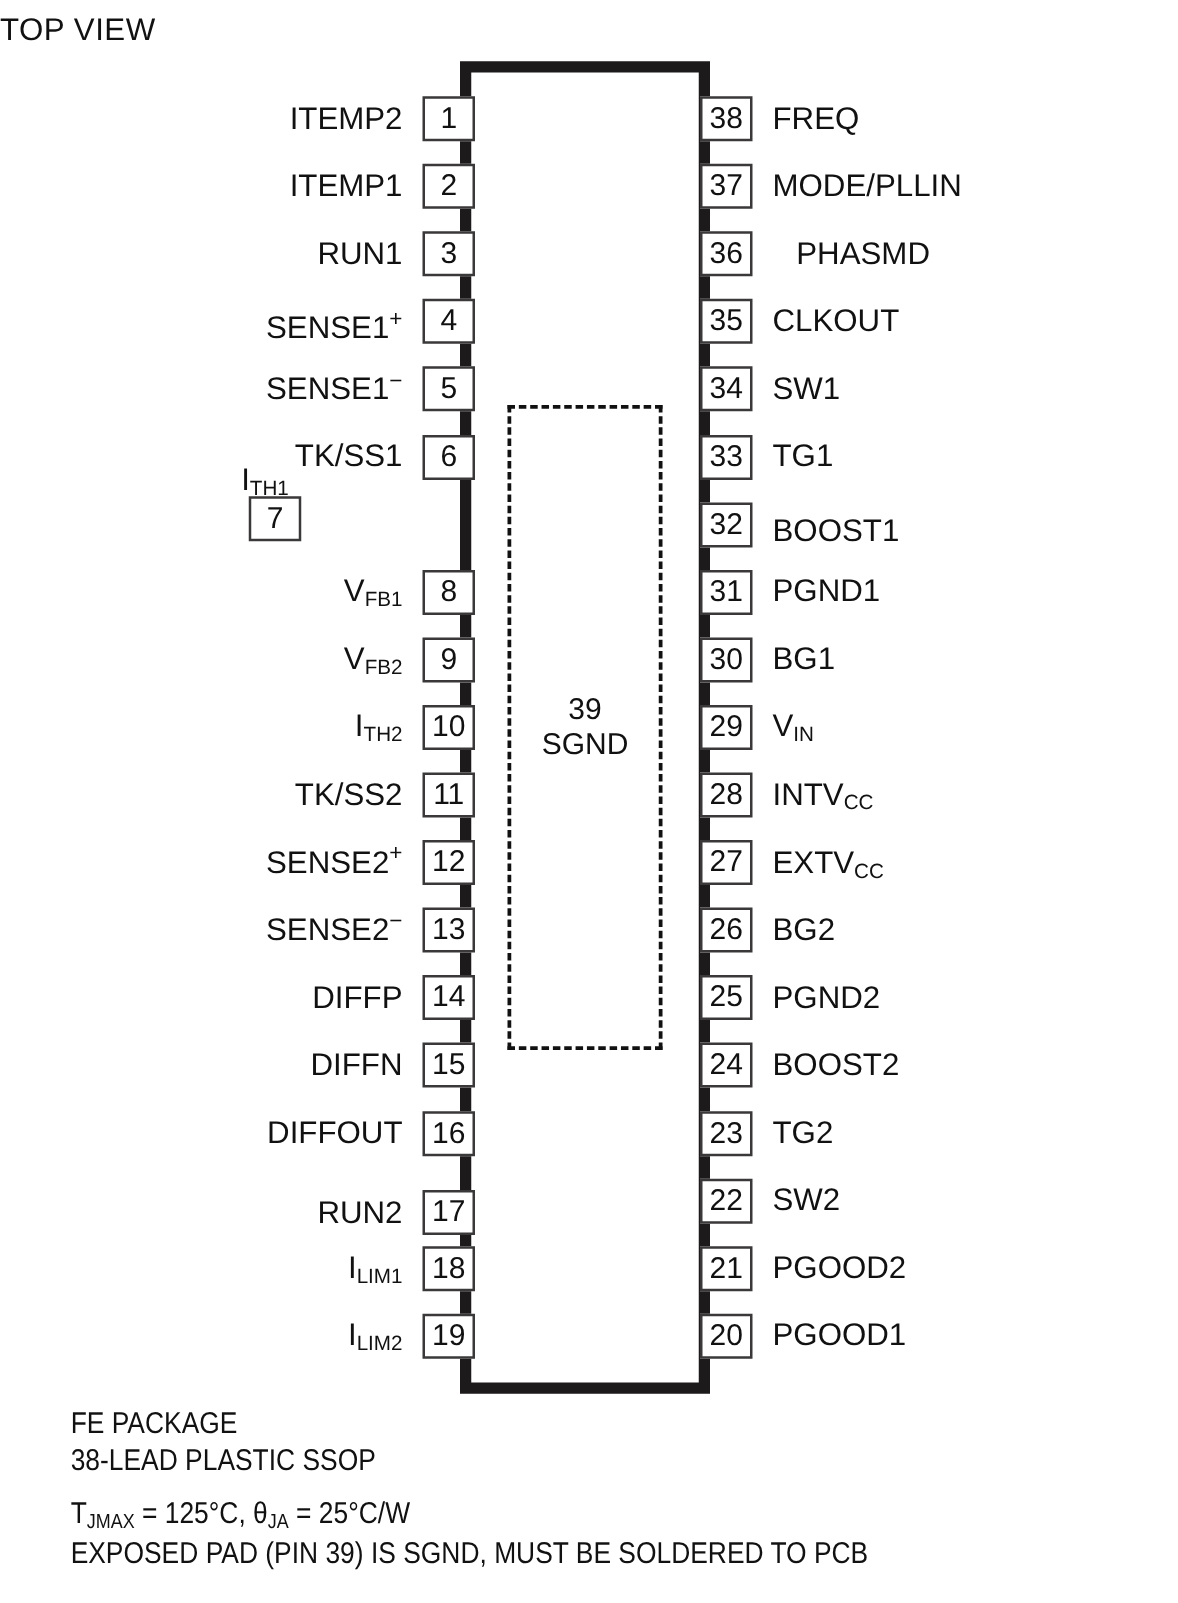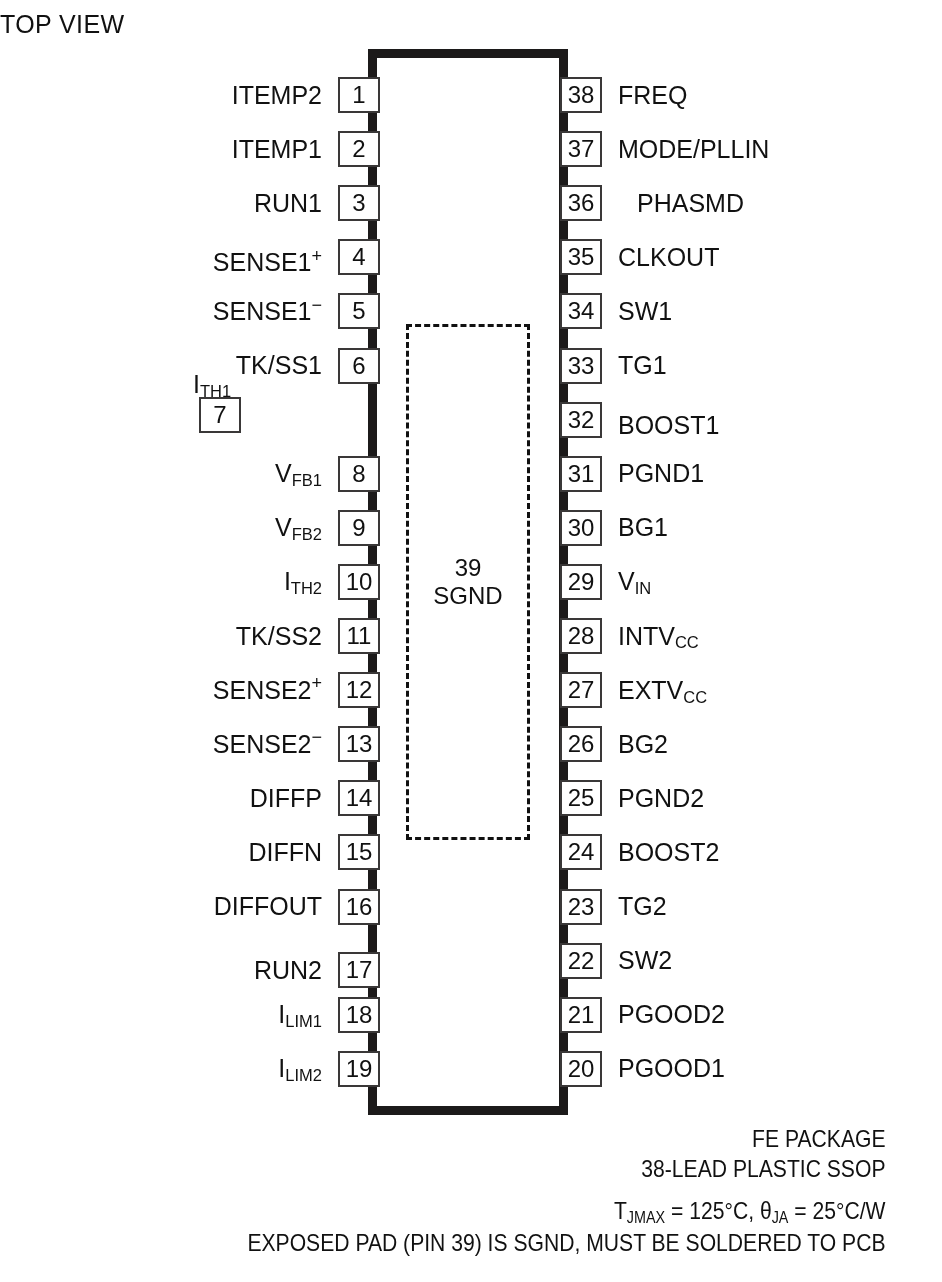--- a/index.html
+++ b/index.html
@@ -113,21 +113,21 @@
     color: #111111;
     flex: 0 0 auto;
   }
 
   
   #caption {
     position: absolute;
     left: 0;
     top: 1124px;
     width: 942px;
-    text-align: right;
+    text-align: left;
     color: #111111;
   }
   .caption-line {
     font-size: 24px;
     line-height: 30px;
     transform: scaleX(0.88);
     white-space: nowrap;
   }
   .caption-line.gap { margin-top: 12px; }
   .caption-line sub {

